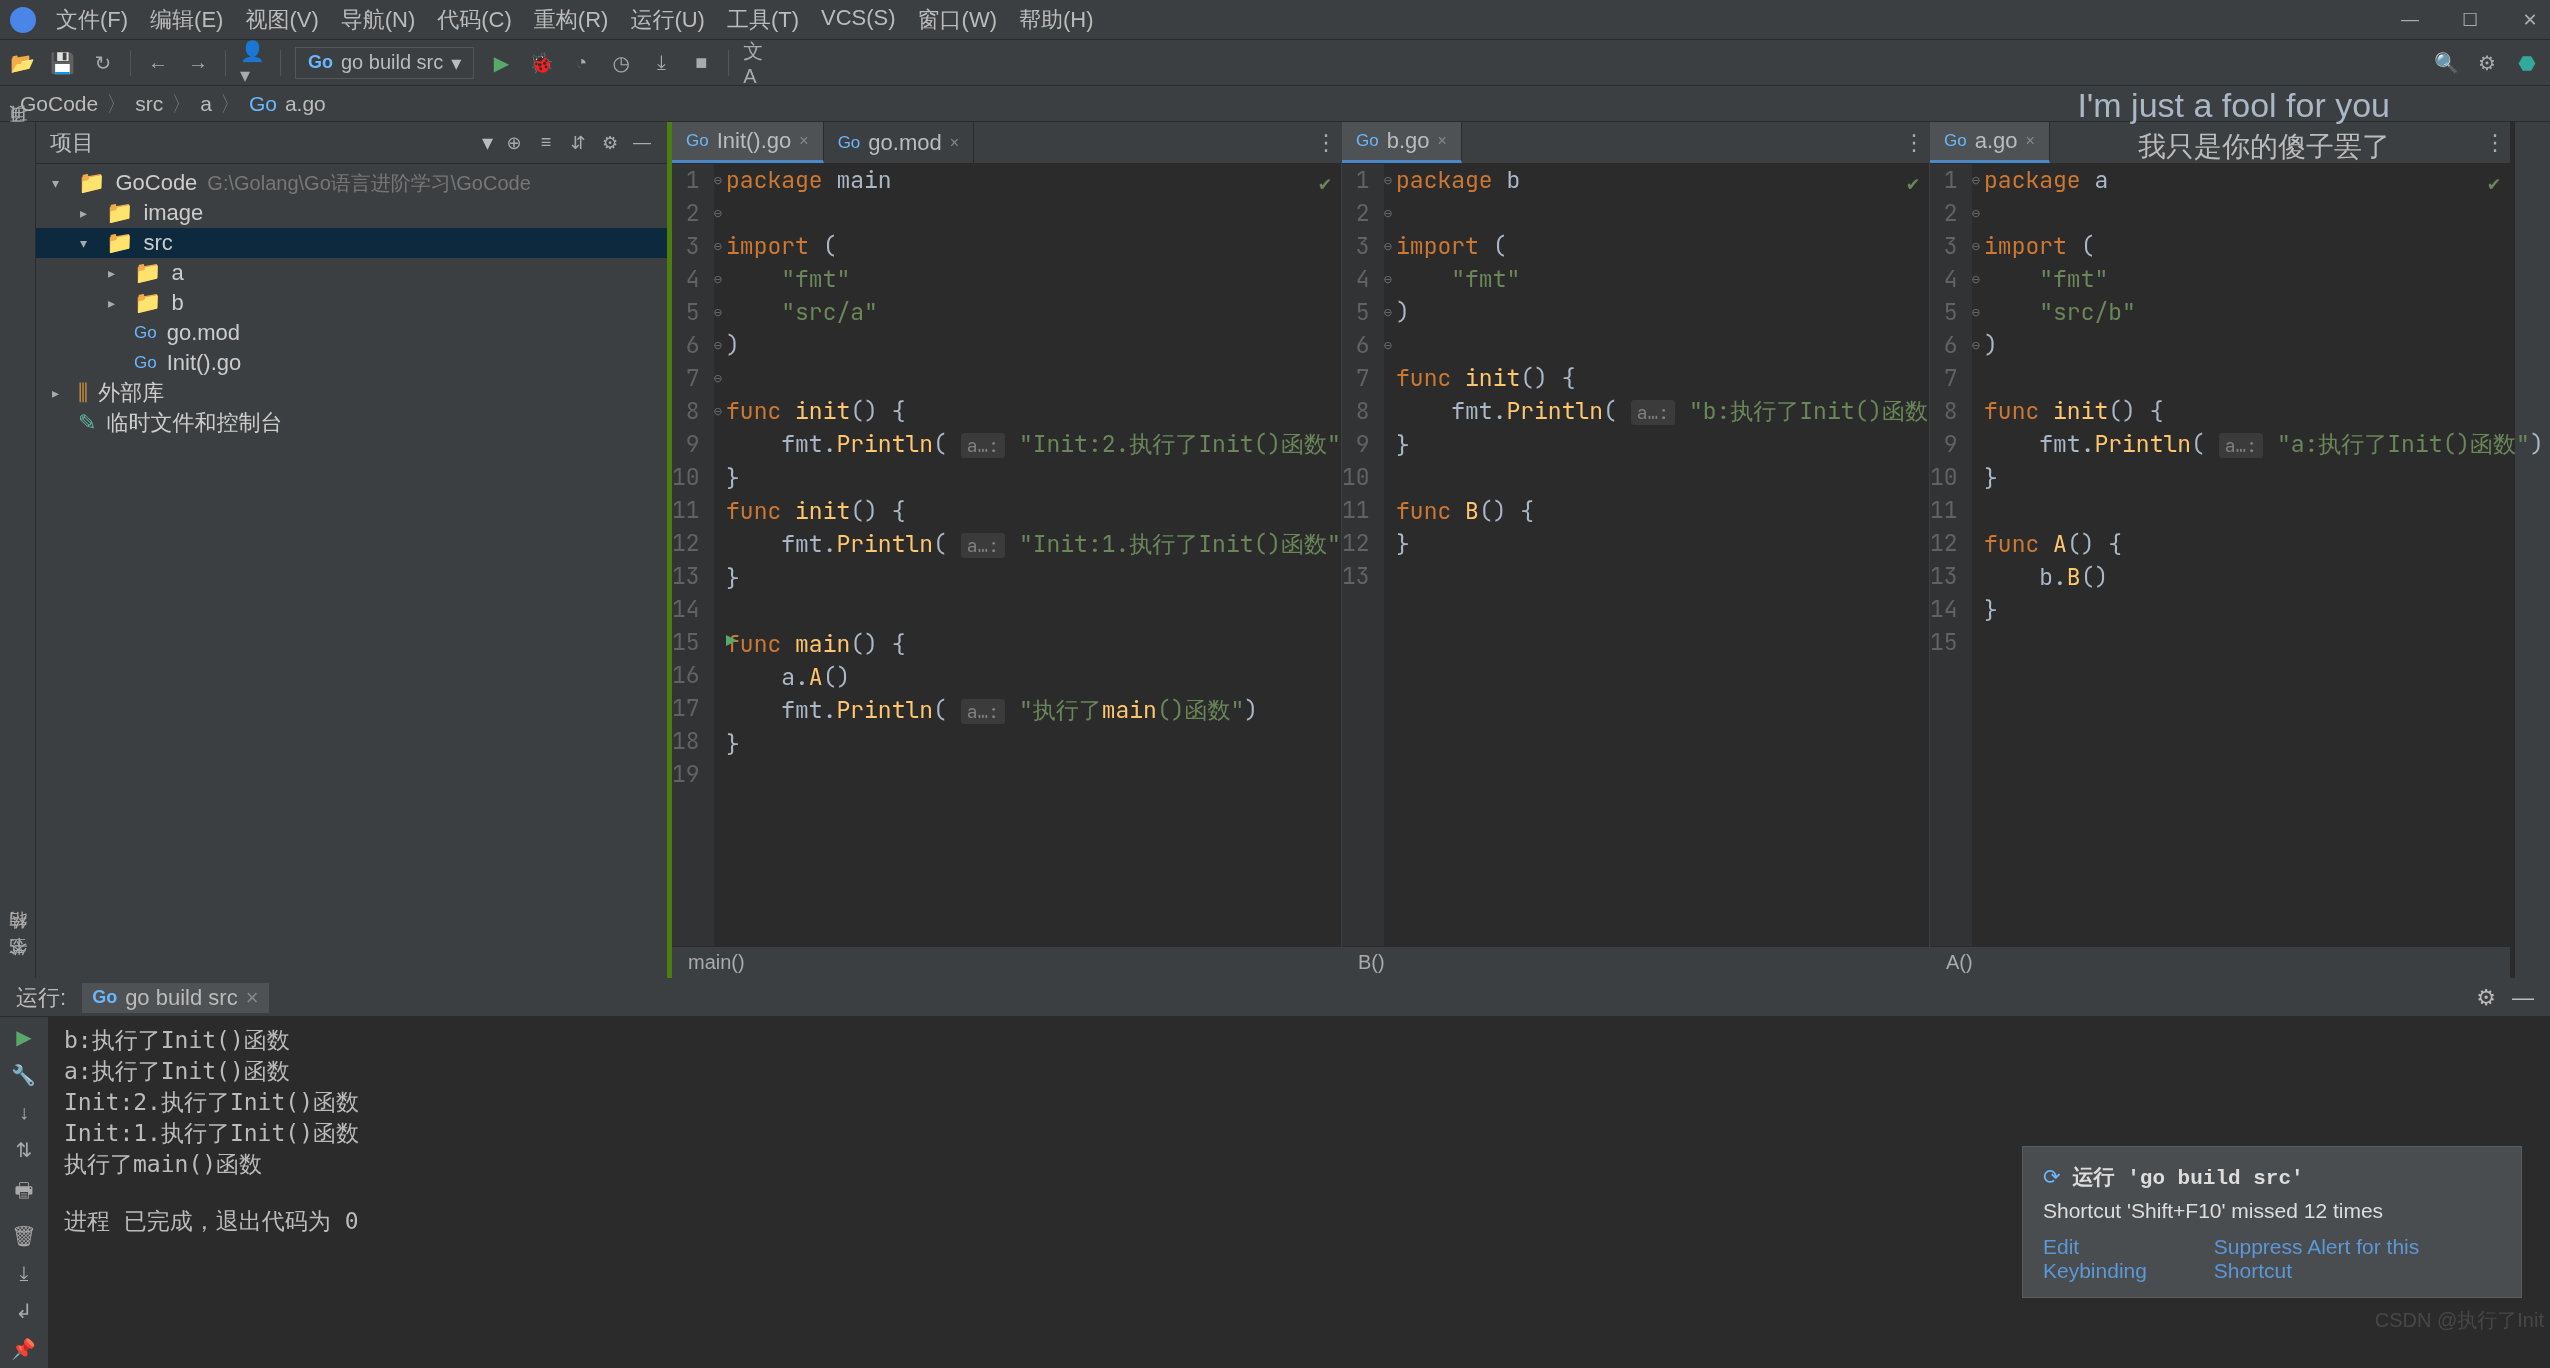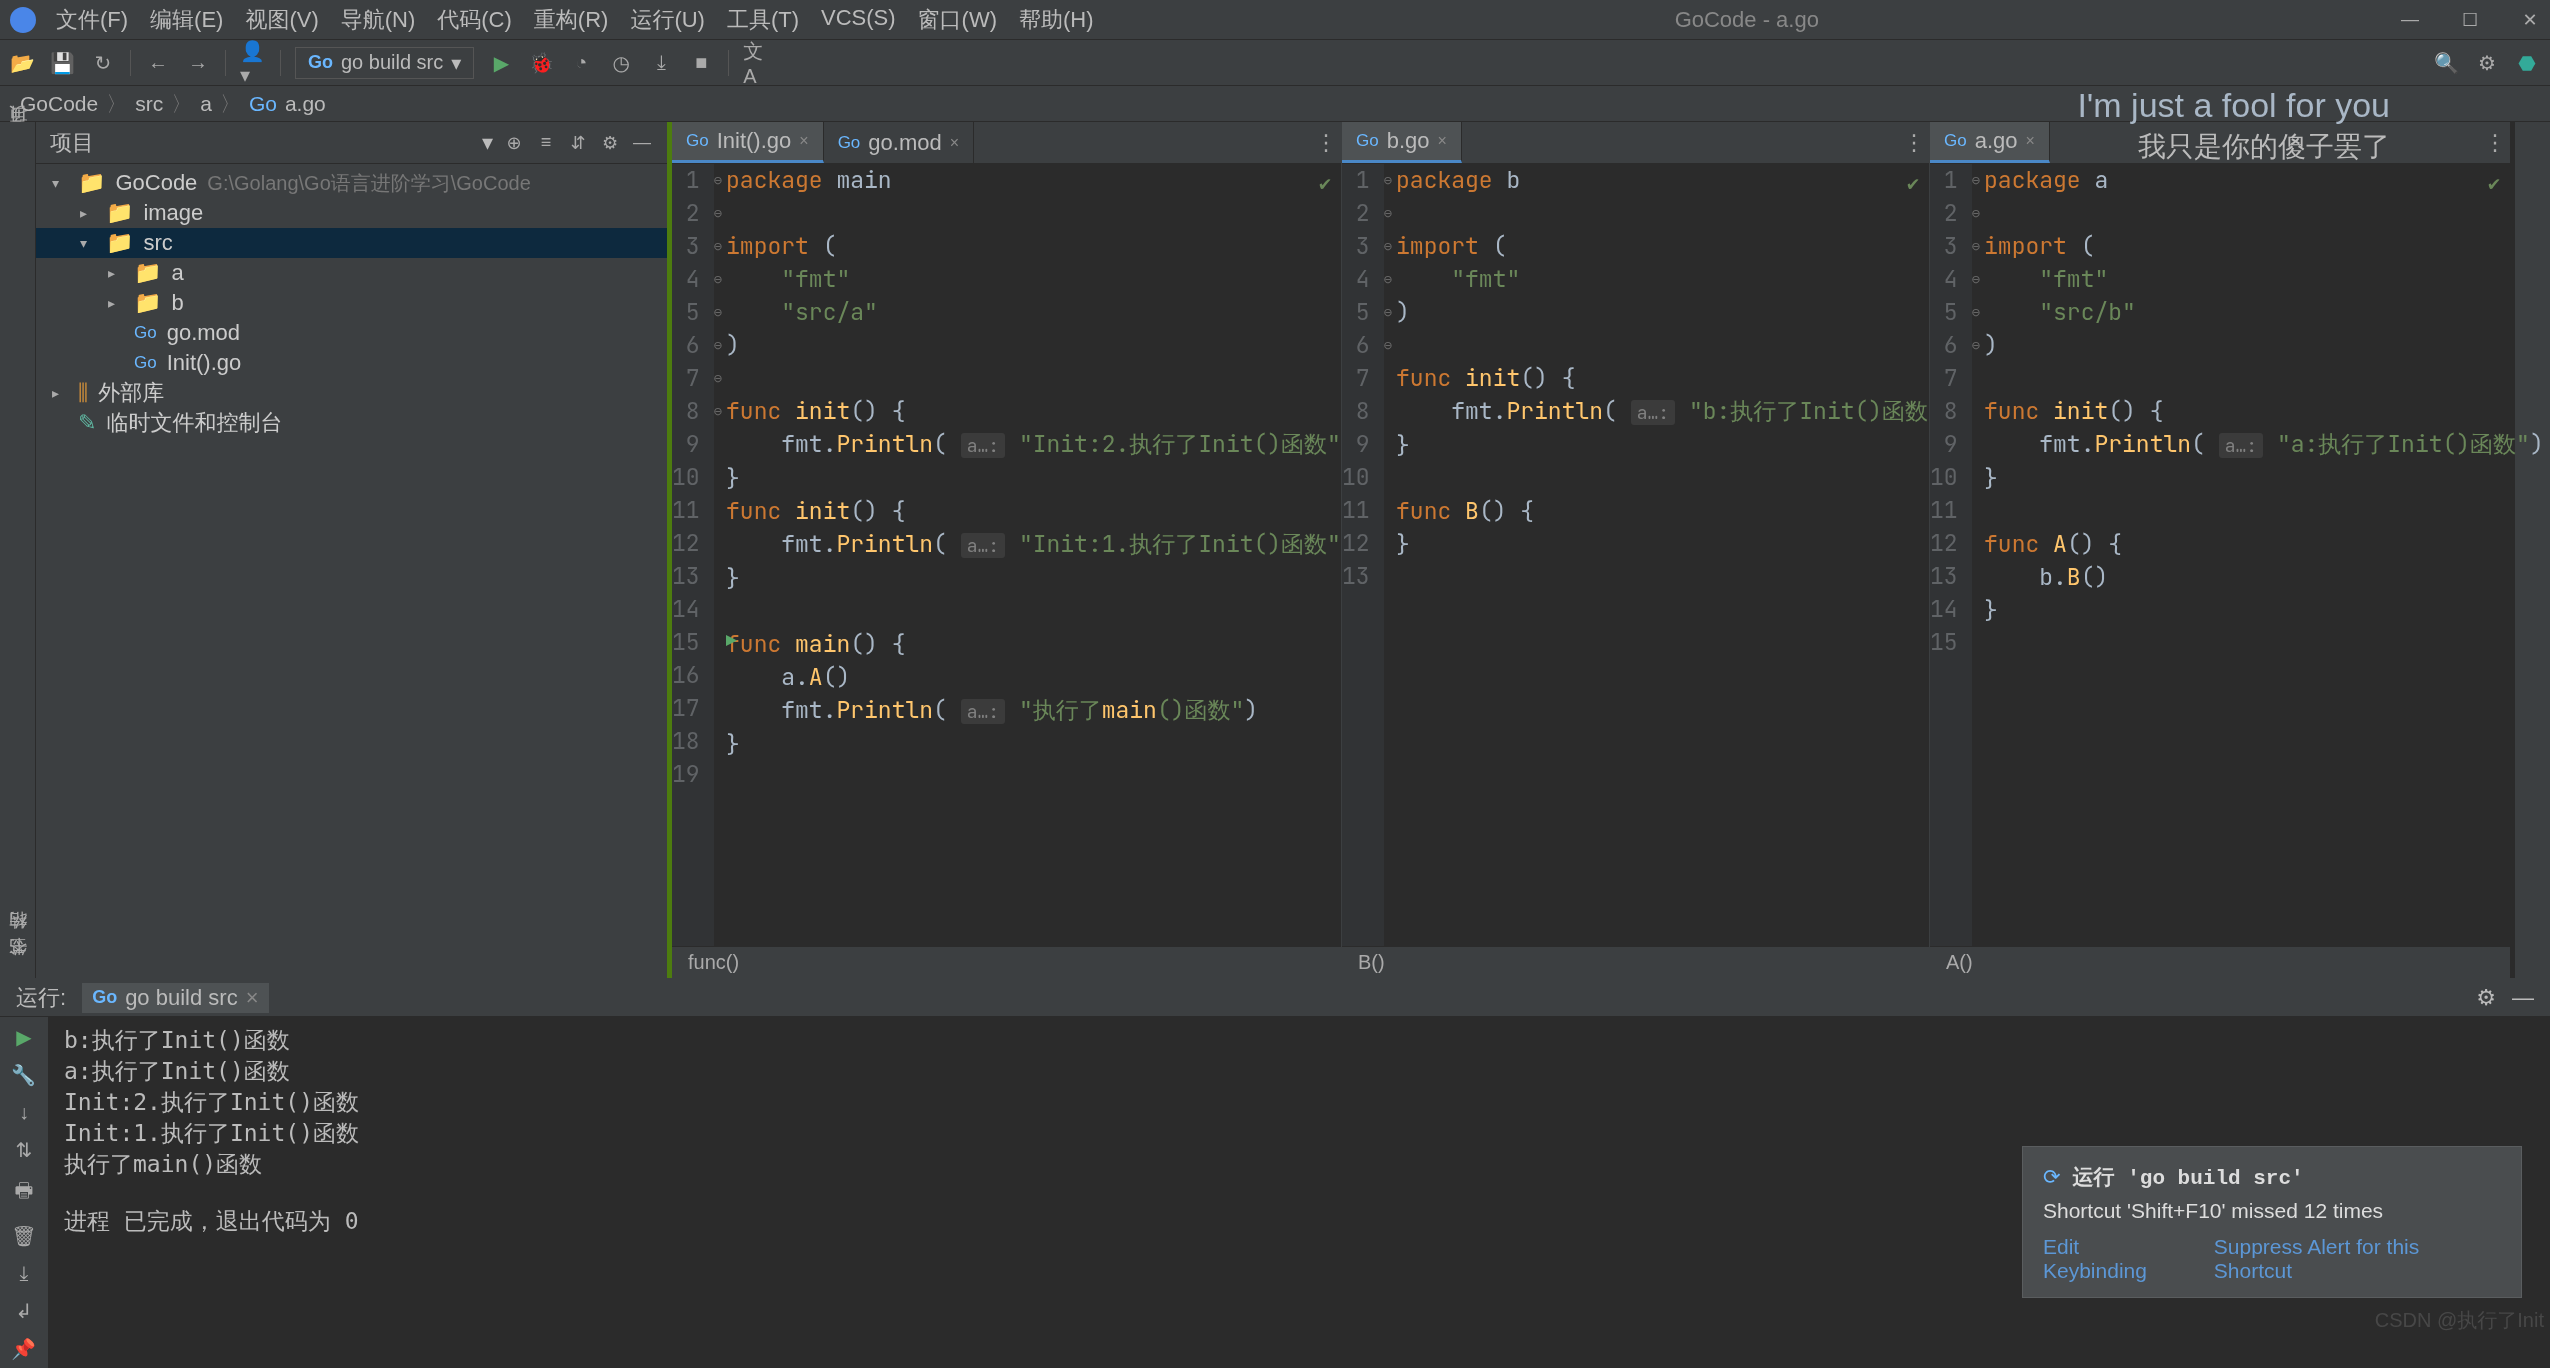--- a/index.html
+++ b/index.html
@@ -278,21 +278,20 @@
       <span>视图(V)</span>
       <span>导航(N)</span>
       <span>代码(C)</span>
       <span>重构(R)</span>
       <span>运行(U)</span>
       <span>工具(T)</span>
       <span>VCS(S)</span>
       <span>窗口(W)</span>
       <span>帮助(H)</span>
     </div>
-  <div class="title-center">GoCode - a.go</div>
   <div class="win-ctrl">
     <span>—</span>
     <span>☐</span>
     <span>✕</span>
   </div>
 </div>
 
 <div class="toolbar">
   <span class="tb-icon">📂</span>
   <span class="tb-icon">💾</span>
@@ -473,21 +472,21 @@
 <span></span>
 <span><span class="kw">func</span> <span class="fn">main</span>() {</span>
 <span>    a.<span class="fn">A</span>()</span>
 <span>    fmt.<span class="fn">Println</span>( <span class="hint">a…:</span> <span class="str">"执行了<span class="fn">main</span>()函数"</span>)</span>
 <span>}</span>
 <span></span>
 </div>
           <div class="check">✔</div>
           <div class="run-ic" style="top: 465px;">▶</div>
         </div>
-        <div class="ed-foot">func()</div>
+        <div class="ed-foot">main()</div>
       </div>
       <div class="editor" style="width: 588px;">
         <div class="tabs">
           <div class="tab active">
             <span style="color: rgb(106, 183, 255); font-size: 17px;">Go</span>
             <span>b.go</span>
             <span class="x">×</span>
           </div>
           <div class="spacer"></div>
           <div class="tabmenu">⋮</div>

